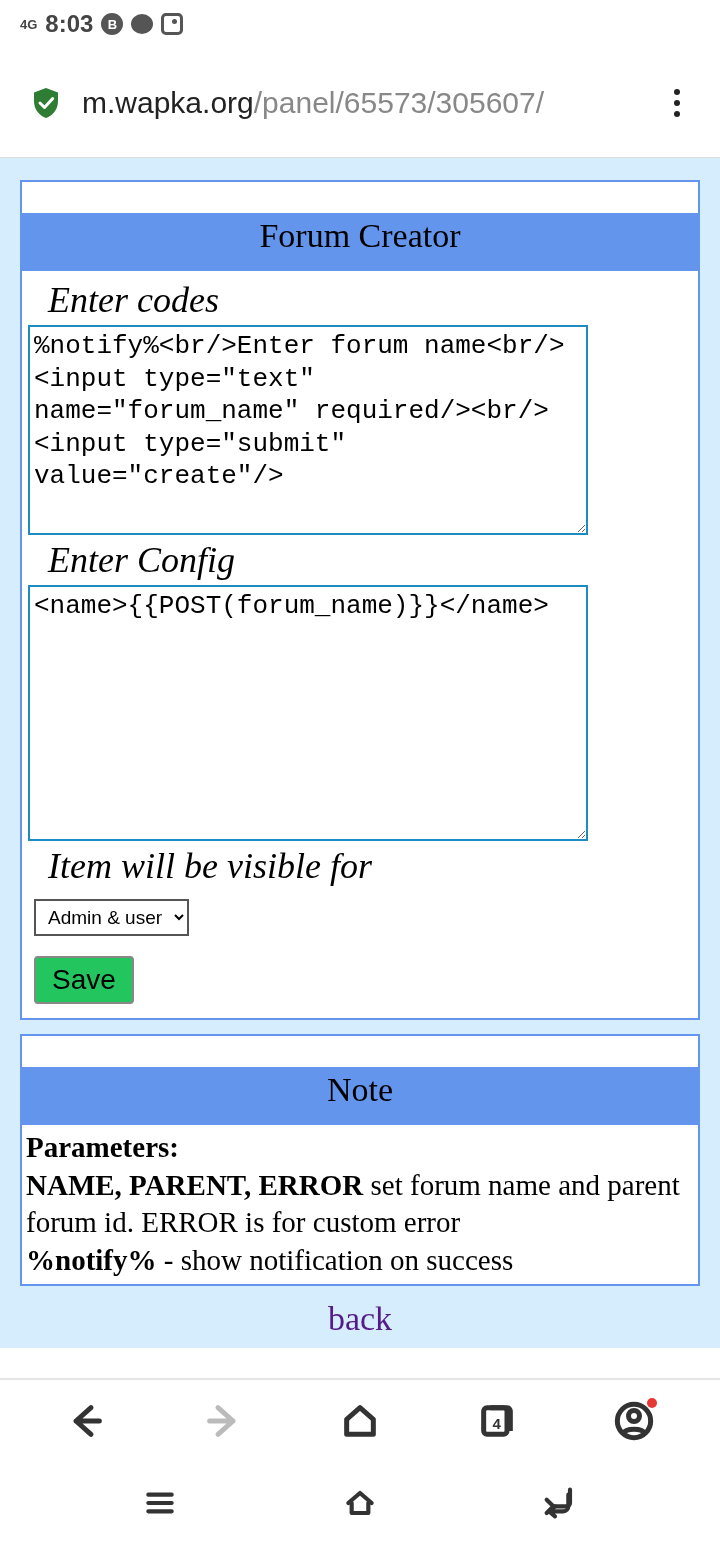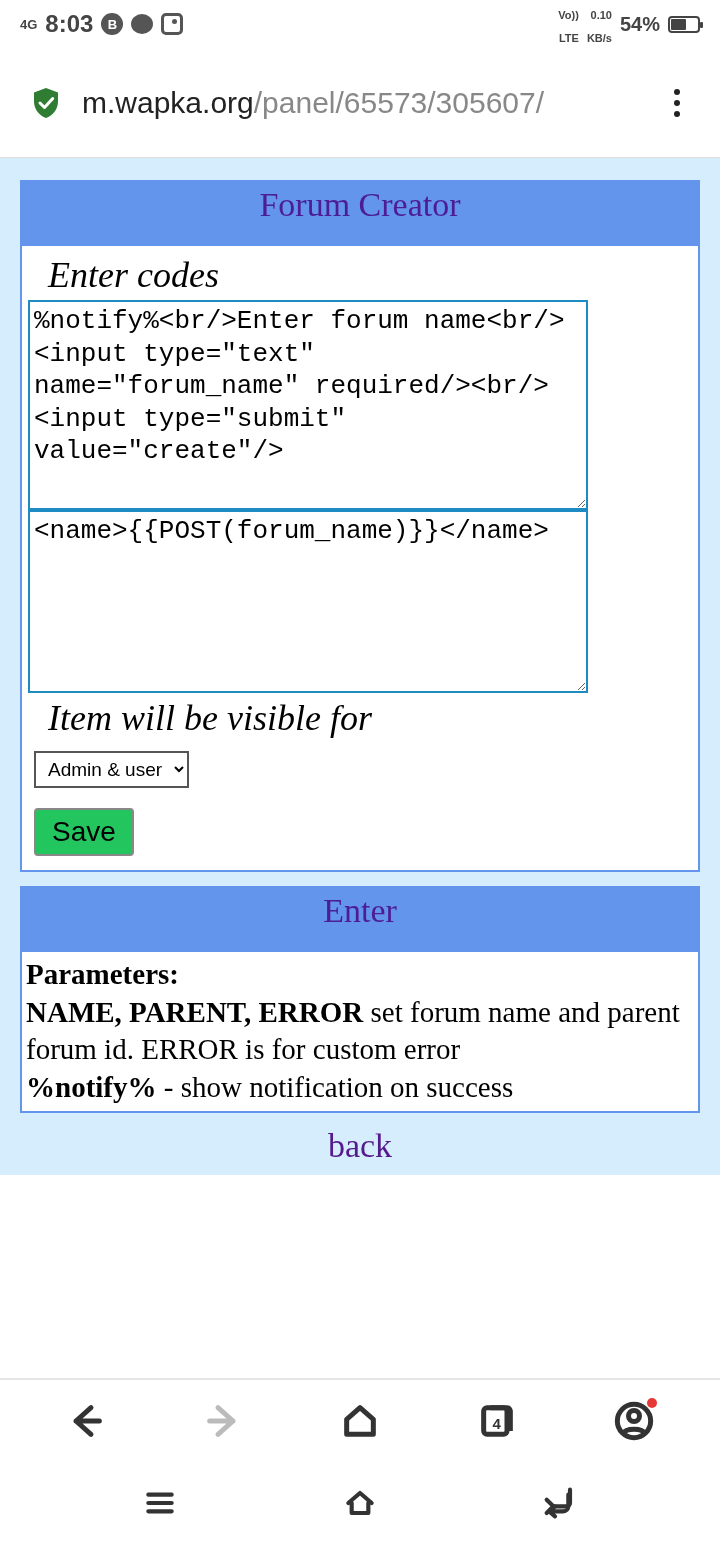--- a/index.html
+++ b/index.html
@@ -76,24 +76,25 @@
       background: #d5edfc;
       padding: 22px 20px 10px 20px;
     }
     .panel {
       border: 2px solid #6495ed;
       background: #fff;
       margin-bottom: 14px;
     }
     .panel-title {
       background: #6495ed;
-      color: #4c1d95;
+      color: #000000;
       text-align: center;
       font-size: 34px;
-      padding: 4px 0 22px;
+      padding: 4px 0 16px;
+      margin-top: 31px;
     }
     .panel-body { padding: 4px 6px 14px 6px; }
     .form-label {
       font-size: 36px;
       color: #000;
       margin: 4px 0 4px 20px;
       font-style: italic;
     }
     textarea.code-area {
       width: 560px;
@@ -101,21 +102,21 @@
       font-family: 'Courier New', monospace;
       font-size: 26px;
       line-height: 1.25;
       border: 2px solid #1e8bc3;
       padding: 3px 4px;
       resize: both;
       display: block;
       margin-bottom: 0;
     }
     #codes-area { height: 210px; }
-    #config-area { height: 183px; }
+    #config-area { height: 256px; }
     select.vis-select {
       font-family: Arial, sans-serif;
       font-size: 19px;
       border: 2px solid #555;
       background: #fff;
       padding: 5px 8px;
       margin: 8px 0 20px 6px;
     }
     button.save-btn {
       font-family: Arial, sans-serif;
@@ -178,32 +179,20 @@
 <body>
 
 <div class="status-bar">
   <div class="status-left">
     <span class="sb-4g">4G</span>
     <span class="sb-time">8:03</span>
     <span class="sb-icon-circle">B</span>
     <span class="sb-bubble"></span>
     <span class="sb-square"></span>
   </div>
-  <div class="status-right">
-    <span style="text-align:right">
-      <span class="sb-vollte">Vo))<br>LTE</span>
-    </span>
-    <span style="text-align:right">
-      <span class="sb-kbs">0.10<br>KB/s</span>
-    </span>
-    <span>54%</span>
-    <span class="sb-battery">
-        <span class="sb-battery-fill"></span>
-      </span>
-  </div>
 </div>
 
 <div class="browser-bar">
   <span class="shield-badge">
     <svg viewBox="0 0 24 24">
         <path d="M12 2 L20 5 V11 C20 16 16.5 20.5 12 22 C7.5 20.5 4 16 4 11 V5 Z" fill="#2e7d32"></path>
         <path d="M8 12 L11 15 L16.5 9" stroke="#fff" stroke-width="2" fill="none" stroke-linecap="round" stroke-linejoin="round"></path>
       </svg>
   </span>
   <div class="address-text">
@@ -219,34 +208,35 @@
 <div class="page-body">
 
   <div class="panel">
     <div class="panel-title">Forum Creator</div>
     <div class="panel-body">
       <div class="form-label">Enter codes</div>
       <textarea id="codes-area" class="code-area" style="">%notify%&lt;br/&gt;Enter forum name&lt;br/&gt;
 &lt;input type="text" name="forum_name" required/&gt;&lt;br/&gt;
 &lt;input type="submit" value="create"/&gt;</textarea>
 
+      <div class="form-label">Enter Config</div>
       <textarea id="config-area" class="code-area" style="">&lt;name&gt;{{POST(forum_name)}}&lt;/name&gt;</textarea>
 
       <div class="form-label">Item will be visible for</div>
       <select class="vis-select">
         <option>Admin &amp; user</option>
       </select>
       <div>
         <button class="save-btn">Save</button>
       </div>
     </div>
   </div>
 
   <div class="panel">
-    <div class="panel-title">Enter</div>
+    <div class="panel-title">Note</div>
     <div class="note-body">
       <b>Parameters:</b><br>
       <b>NAME, PARENT, ERROR</b><span> set forum name and parent forum id. ERROR is for custom error</span><br>
       <b>%notify%</b><span> - show notification on success</span>
     </div>
   </div>
 
   <a class="back-link">back</a>
 </div>
 

